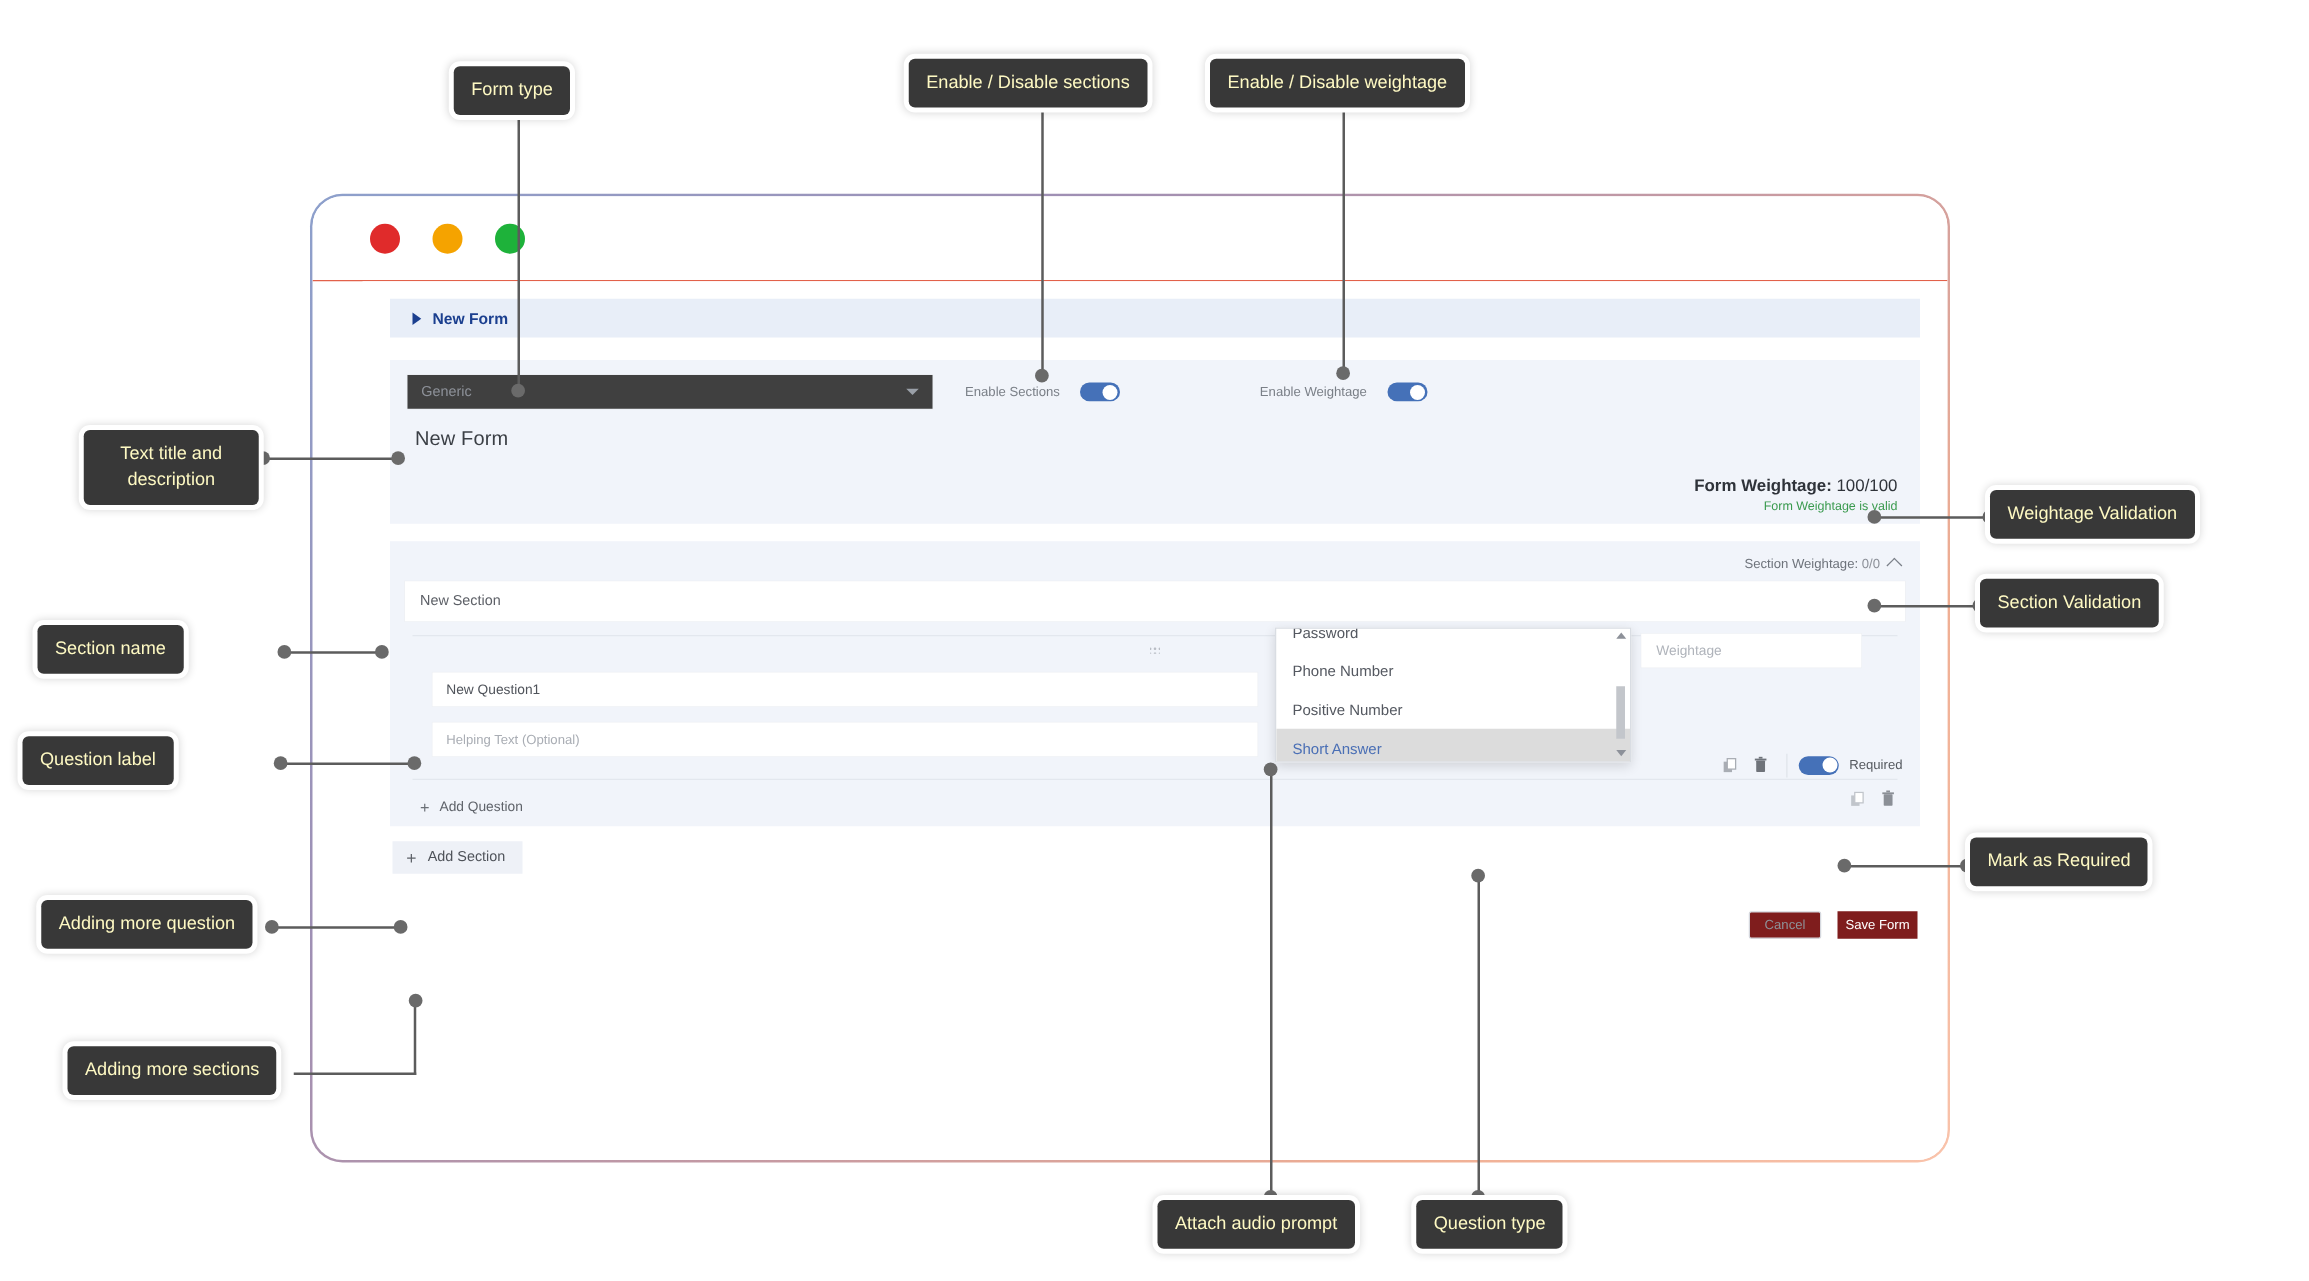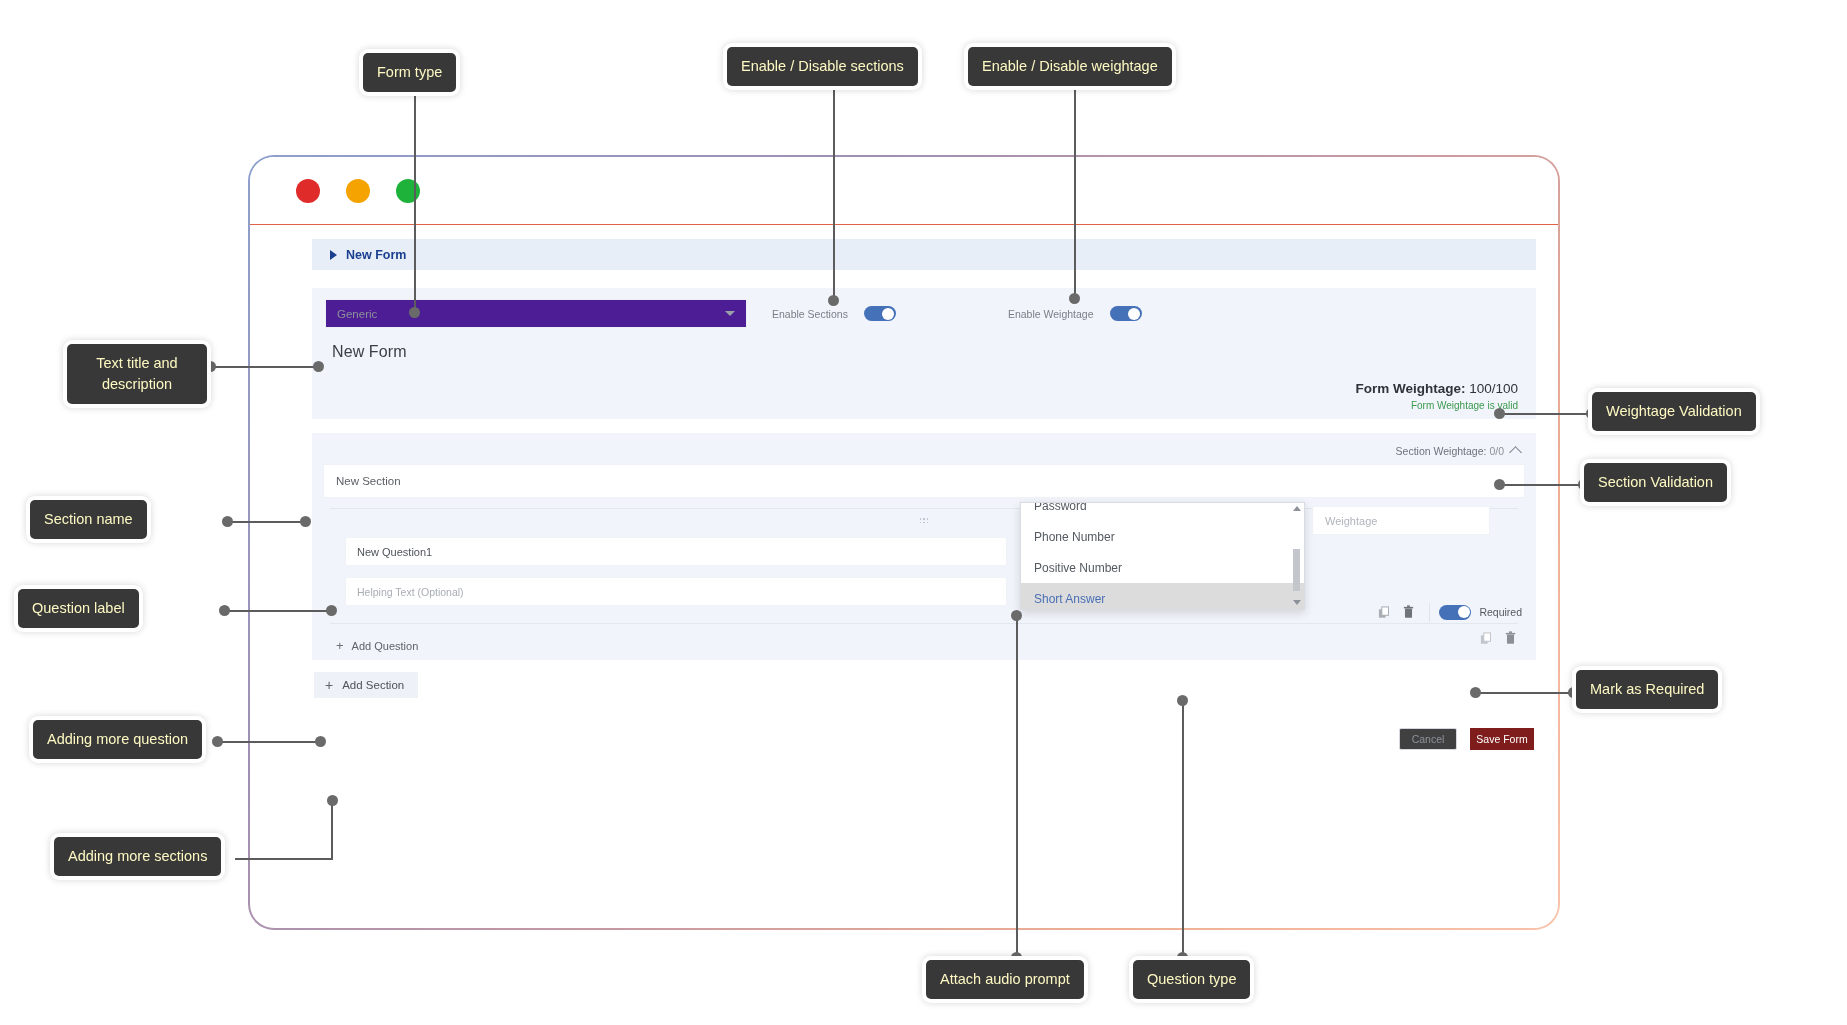--- a/index.html
+++ b/index.html
@@ -77,21 +77,21 @@
 
   
   #form-card {
     margin-top: 18px;
     background: #f1f4fa;
     padding: 12px 14px 8px 14px;
   }
   .meta-row { display: flex; align-items: center; }
   #form-type-select {
     width: 420px; height: 27px;
-    background: #4c1d95;
+    background: #404040;
     border: none;
     display: flex; align-items: center;
     justify-content: space-between;
     padding: 0 11px;
     box-shadow: 0 0 0 0.5px #e7e9ee;
     gap: 44px;
   }
   #form-type-select .sel-label { font-size: 11.5px; color: #8d9199; }
   .caret-down {
     width: 0; height: 0;
@@ -238,21 +238,21 @@
   }
   #add-section-btn .plus { font-size: 14px; color: #5f636a; line-height: 1; }
   #add-section-btn .as-label { font-size: 11.5px; color: #4f535a; }
 
   #footer-actions {
     display: flex; justify-content: flex-end; gap: 13px;
     margin-top: 30px; padding-right: 2px;
   }
   #cancel-button {
     width: 58px; height: 22px;
-    border: 1px solid #d5d8de; background: #404040;
+    border: 1px solid #d5d8de; background: #7f1d1d;
     font-size: 10.5px; color: #8e9299;
     display: flex; align-items: center; justify-content: center;
     border-radius: 2px;
   }
   #save-form-button {
     width: 64px; height: 22px;
     background: #7f1d1d; color: #fff;
     font-size: 10.5px; border-radius: 0;
     display: flex; align-items: center; justify-content: center;
   }

